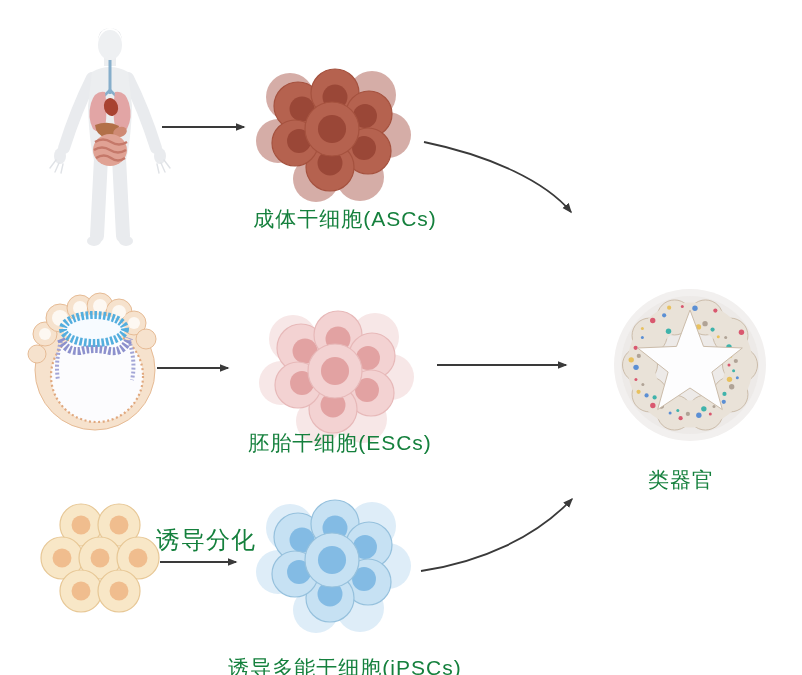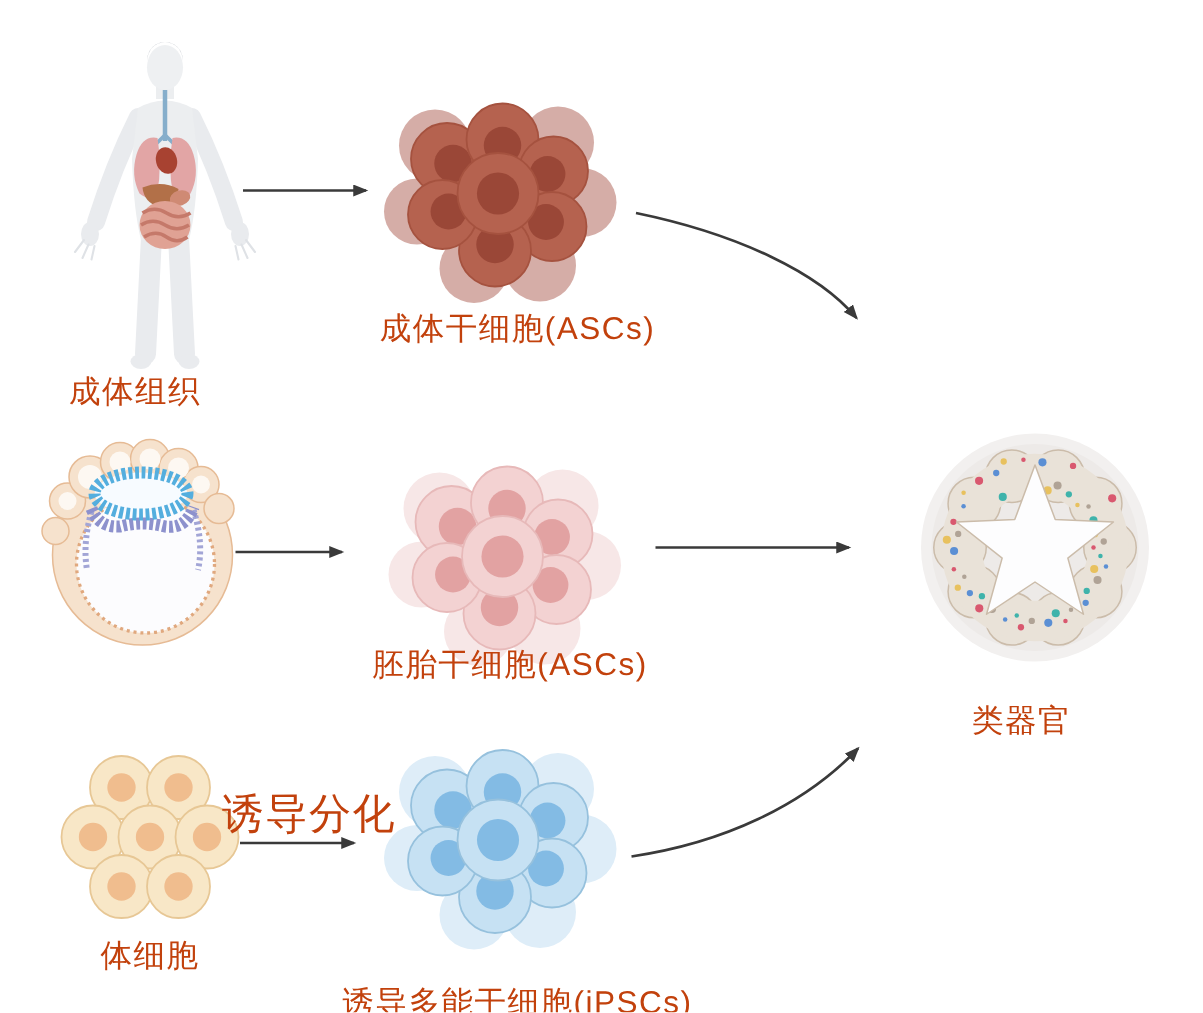--- a/index.html
+++ b/index.html
@@ -9,24 +9,24 @@
     background:#ffffff;
     overflow:hidden;
     font-family:"Liberation Sans", sans-serif;
   }
   .canvas svg{position:absolute;left:0;top:0;}
   .label{
     position:absolute;
     text-align:center;
     font-size:21px;
     letter-spacing:1px;
-    color:#c2410c;
+    color:#15803d;
     white-space:nowrap;
   }
-  .label.small{font-size:28px;}
+  .label.small{font-size:24px;}
 </style>
 </head>
 <body>
 
 <div class="canvas">
 
   <svg width="802" height="675" viewBox="0 0 802 675">
     <defs>
       <marker id="ah" markerWidth="11" markerHeight="9" refX="8.5" refY="4" orient="auto" markerUnits="userSpaceOnUse">
         <path d="M0,0 L10,4 L0,8 z" fill="#3a3a3a"></path>
@@ -248,20 +248,18 @@
     <g stroke="#3a3a3a" stroke-width="1.8" fill="none">
       <path d="M162,127 H244" marker-end="url(#ah)"></path>
       <path d="M157,368 H228" marker-end="url(#ah)"></path>
       <path d="M160,562 H236" marker-end="url(#ah)"></path>
       <path d="M437,365 H566" marker-end="url(#ah)"></path>
       <path d="M424,142 C492,156 546,182 571,212" marker-end="url(#ah)"></path>
       <path d="M421,571 C482,562 536,537 572,499" marker-end="url(#ah)"></path>
     </g>
   </svg>
 
-  <div class="label" style="left:10px;top:247px;width:160px">成体组织</div>
   <div class="label" style="left:235px;top:205px;width:220px">成体干细胞(ASCs)</div>
-  <div class="label" style="left:230px;top:429px;width:220px">胚胎干细胞(ASCs)</div>
-  <div class="label" style="left:20px;top:623px;width:160px">体细胞</div>
+  <div class="label" style="left:230px;top:429px;width:220px">胚胎干细胞(ESCs)</div>
   <div class="label small" style="left:146px;top:524px;width:120px">诱导分化</div>
   <div class="label" style="left:225px;top:654px;width:240px">诱导多能干细胞(iPSCs)</div>
   <div class="label" style="left:601px;top:466px;width:160px">类器官</div>
 </div>
 
 </body></html>

